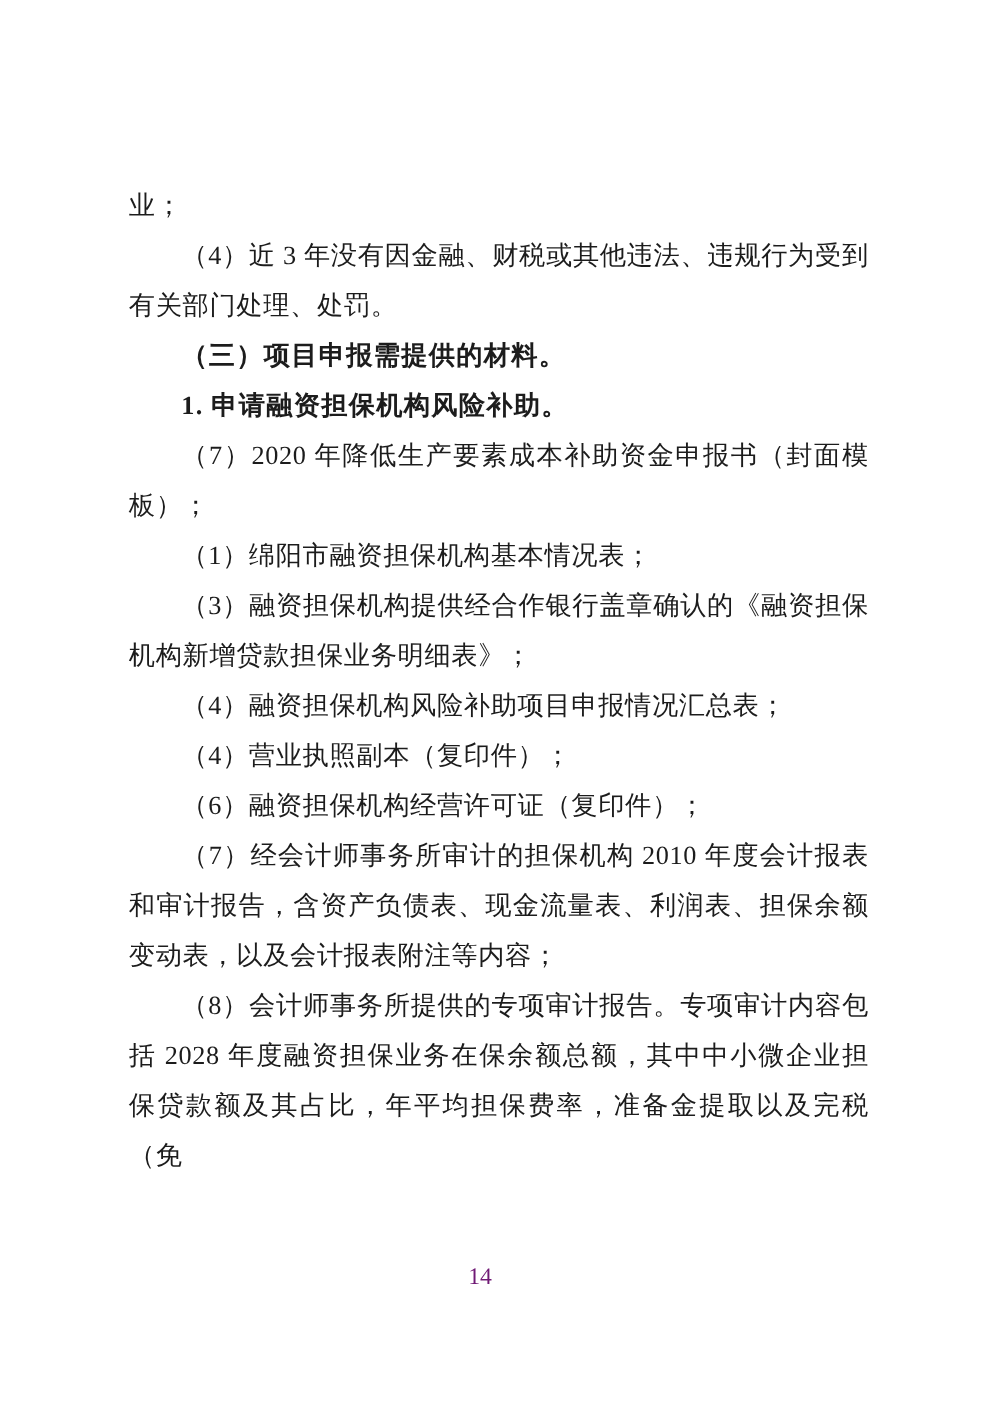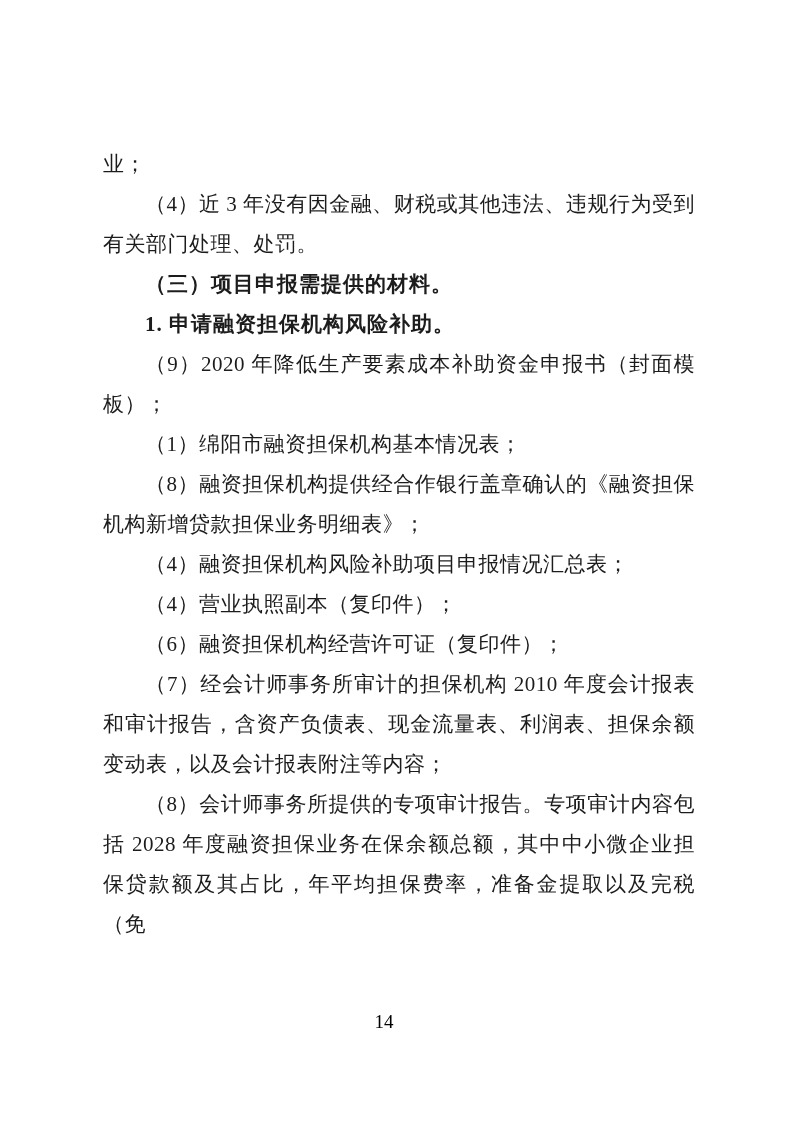--- a/index.html
+++ b/index.html
@@ -39,35 +39,35 @@
     letter-spacing: 1px;
   }
   .footer {
     position: absolute;
     left: 0;
     top: 1010px;
     width: 768px;
     text-align: center;
     font-size: 19px;
     line-height: 24px;
-    color: #000000;
+    color: #701a75;
   }
 </style>
 </head>
 <body>
 
 <div class="page">
   <div class="content">
     <p class="no-indent">业；</p>
     <p>（4）近 3 年没有因金融、财税或其他违法、违规行为受到有关部门处理、处罚。</p>
     <p class="heading">（三）项目申报需提供的材料。</p>
     <p class="heading">1. 申请融资担保机构风险补助。</p>
-    <p>（9）2020 年降低生产要素成本补助资金申报书（封面模板）；</p>
+    <p>（7）2020 年降低生产要素成本补助资金申报书（封面模板）；</p>
     <p>（1）绵阳市融资担保机构基本情况表；</p>
-    <p>（8）融资担保机构提供经合作银行盖章确认的《融资担保机构新增贷款担保业务明细表》；</p>
+    <p>（3）融资担保机构提供经合作银行盖章确认的《融资担保机构新增贷款担保业务明细表》；</p>
     <p>（4）融资担保机构风险补助项目申报情况汇总表；</p>
     <p>（4）营业执照副本（复印件）；</p>
     <p>（6）融资担保机构经营许可证（复印件）；</p>
     <p>（7）经会计师事务所审计的担保机构 2010 年度会计报表和审计报告，含资产负债表、现金流量表、利润表、担保余额变动表，以及会计报表附注等内容；</p>
     <p>（8）会计师事务所提供的专项审计报告。专项审计内容包括 2028 年度融资担保业务在保余额总额，其中中小微企业担保贷款额及其占比，年平均担保费率，准备金提取以及完税（免</p>
   </div>
   <div class="footer">14</div>
 </div>
 
 </body></html>

